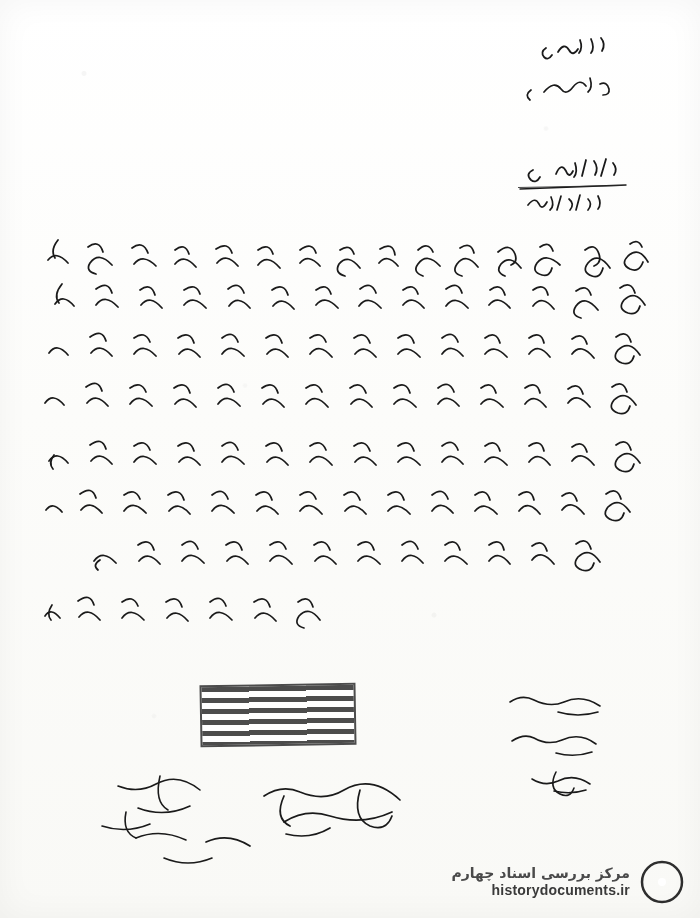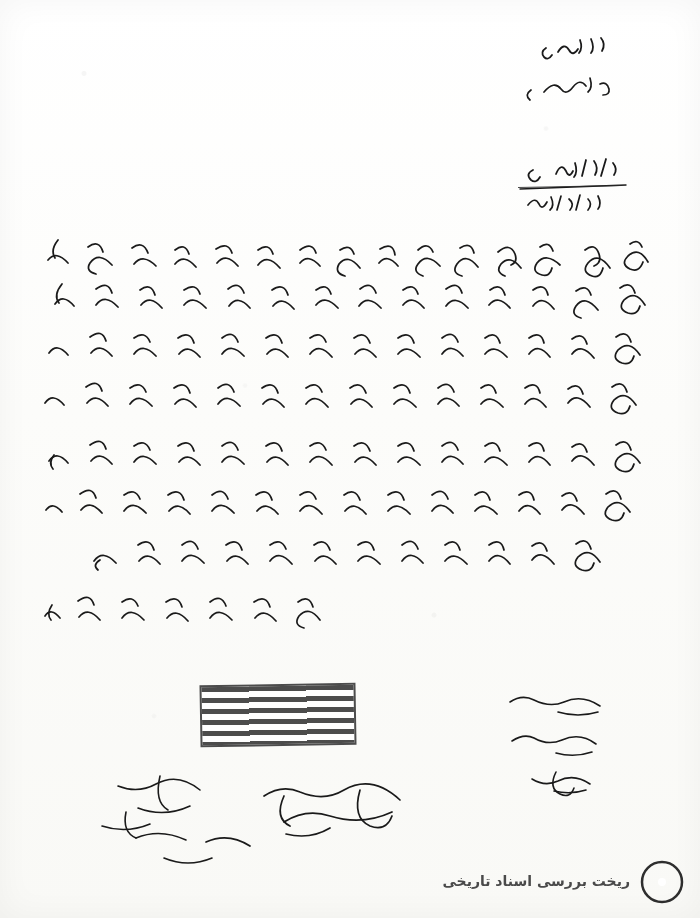--- a/index.html
+++ b/index.html
@@ -470,18 +470,19 @@
   <div class="signature-note" style="top:800px; left:250px">امضای چهارم</div>
   <div class="signature-note" style="top:790px; left:100px">امضای پنجم</div>
 
   <div class="watermark">
     <svg class="wm-logo" viewBox="0 0 44 44" xmlns="http://www.w3.org/2000/svg">
       <circle cx="22" cy="22" r="20" fill="none" stroke="#2e2e2e" stroke-width="2.5"></circle>
       <path d="M22 3 A19 19 0 0 1 22 41 A13 13 0 0 0 22 3 Z" fill="#2e2e2e"></path>
       <circle cx="22" cy="22" r="4" fill="#ffffff"></circle>
     </svg>
     <div class="watermark-texts">
-      <div class="wm-fa">ریخت بررسی اسناد تاریخی</div>
+      <div class="wm-fa">مرکز بررسی اسناد چهارم</div>
+      <div class="wm-url">historydocuments.ir</div>
     </div>
   </div>
 
   <div class="scan-edge"></div>
 </div>
 
 </body></html>

